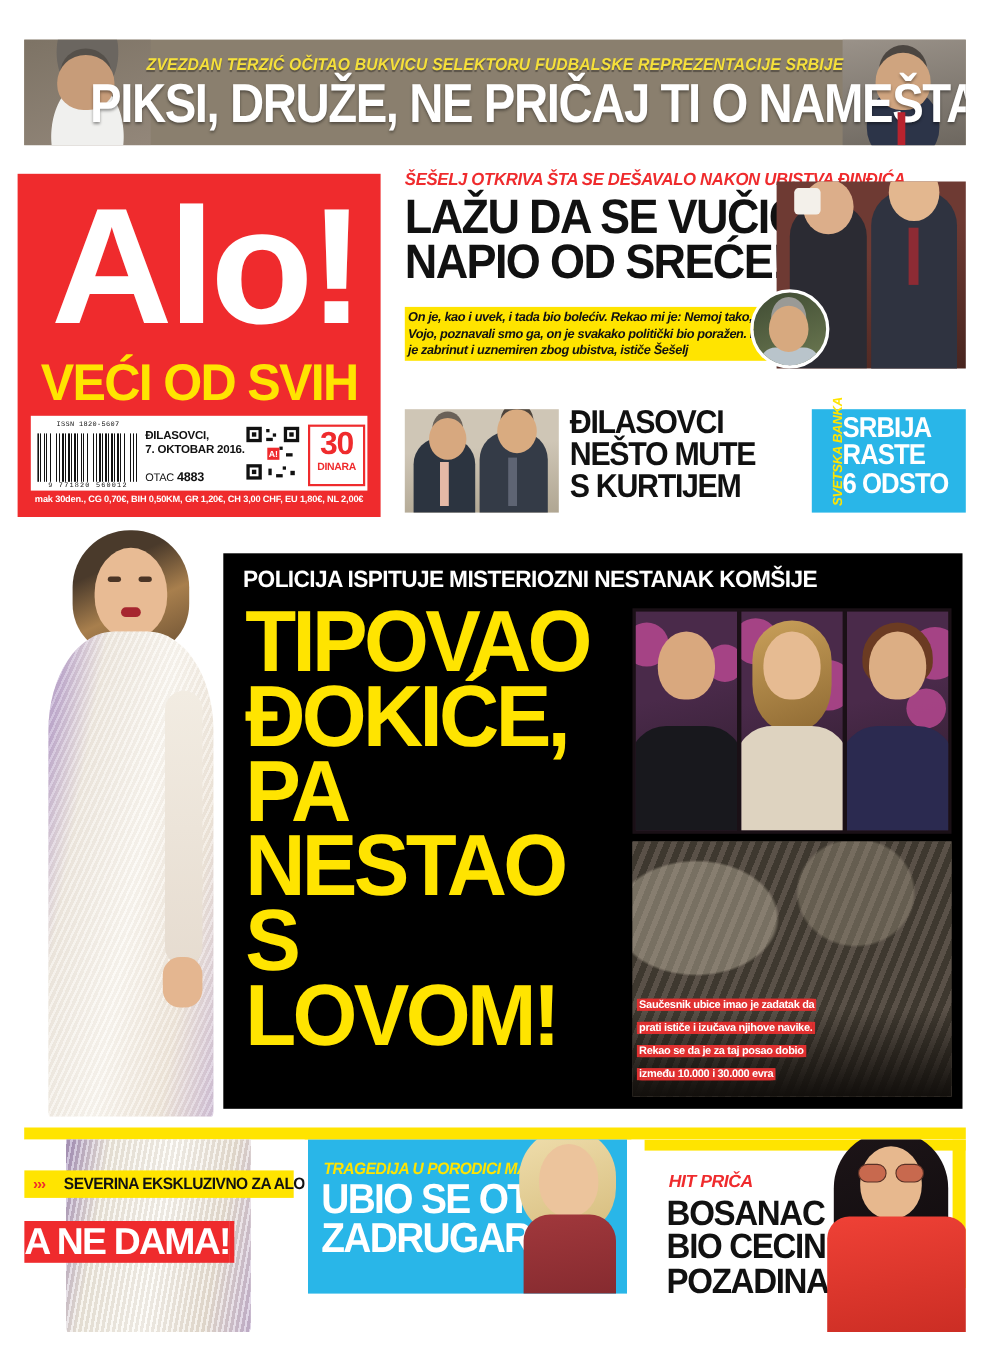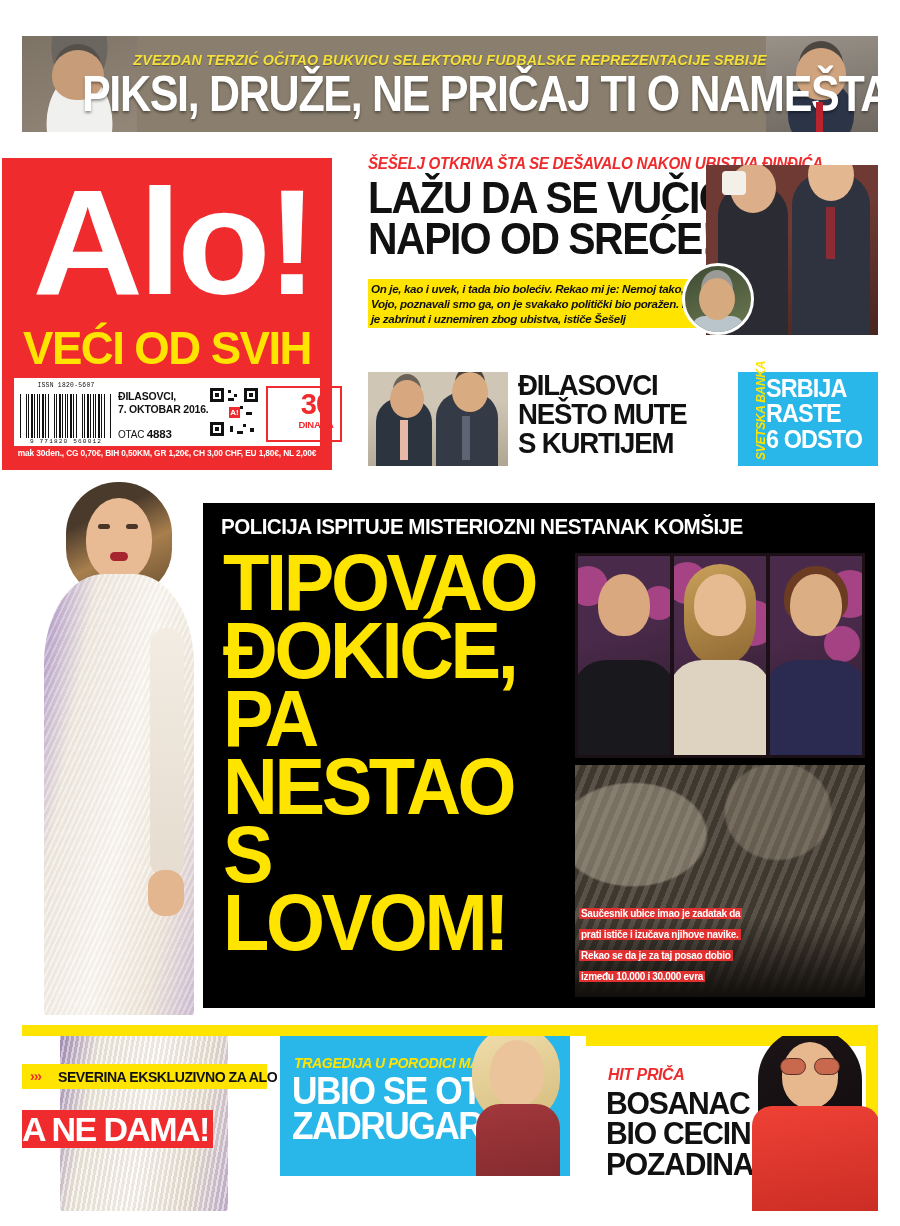--- a/index.html
+++ b/index.html
@@ -31,21 +31,21 @@
   .tb-kicker{position:absolute;left:0;right:0;top:15px;text-align:center;
     color:#f5e03a;font-size:15.5px;font-weight:bold;font-style:italic;
     letter-spacing:.2px;font-stretch:condensed;transform:scaleX(.92);
     text-shadow:0 1px 1px rgba(0,0,0,.35);white-space:nowrap;}
   .tb-head{position:absolute;left:0;right:0;top:33px;text-align:center;
     color:#fff;font-size:50px;font-weight:bold;line-height:1;
     letter-spacing:-1.5px;transform:scaleX(.86);white-space:nowrap;
     text-shadow:0 2px 3px rgba(0,0,0,.4);}
 
   
-  .logo{position:absolute;left:2px;top:158px;width:330px;height:312px;
+  .logo{position:absolute;left:16px;top:158px;width:330px;height:312px;
     background:#ef2b2d;}
   .logo-alo{position:absolute;left:6px;top:-6px;width:330px;height:180px;
     color:#fff;font-size:150px;font-weight:bold;line-height:180px;
     letter-spacing:-4px;text-align:center;transform:scaleX(1.02);}
   .logo-sub{position:absolute;left:0;top:162px;width:330px;text-align:center;
     color:#ffe400;font-size:47px;font-weight:bold;letter-spacing:-1.6px;
     transform:scaleX(.97);}
   .infobox{position:absolute;left:12px;top:220px;width:306px;height:68px;background:#fff;}
   .barcode{position:absolute;left:6px;top:16px;width:92px;height:44px;
     background:repeating-linear-gradient(90deg,#111 0 1.4px,#fff 1.4px 2.6px,#111 2.6px 3.4px,#fff 3.4px 5.6px);}
@@ -56,21 +56,21 @@
   .dateblk{position:absolute;left:104px;top:12px;color:#111;font-size:10.5px;
     font-weight:bold;line-height:13px;letter-spacing:-.2px;}
   .brojline{position:absolute;left:104px;top:50px;color:#111;font-size:10px;
     letter-spacing:-.2px;}
   .brojline b{font-size:11.5px;}
   .qr{position:absolute;left:196px;top:10px;width:48px;height:48px;background:#fff;}
   .qr i{position:absolute;background:#111;}
   .qrmark{position:absolute;left:19px;top:19px;width:11px;height:11px;background:#ef2b2d;
     color:#fff;font-size:8px;font-weight:bold;text-align:center;line-height:11px;}
   .price30{position:absolute;left:252px;top:8px;width:48px;height:52px;
-    border:2px solid #ef2b2d;color:#ef2b2d;text-align:center;padding-left:24px;}
+    border:2px solid #ef2b2d;color:#ef2b2d;text-align:center;}
   .price30 .n{font-size:29px;font-weight:bold;line-height:30px;display:block;margin-top:1px;letter-spacing:-1px;}
   .price30 .d{font-size:9.5px;font-weight:bold;display:block;letter-spacing:-.3px;}
   .pricestrip{position:absolute;left:12px;top:290px;width:306px;text-align:center;
     color:#fff;font-size:8.4px;font-weight:bold;letter-spacing:-.15px;}
 
   
   .ses{position:absolute;left:368px;top:155px;width:510px;height:205px;}
   .ses-kicker{position:absolute;left:0;top:0;color:#ef2b2d;font-size:16px;
     font-weight:bold;font-style:italic;letter-spacing:-.3px;transform:scaleX(.95);
     transform-origin:left;white-space:nowrap;}

